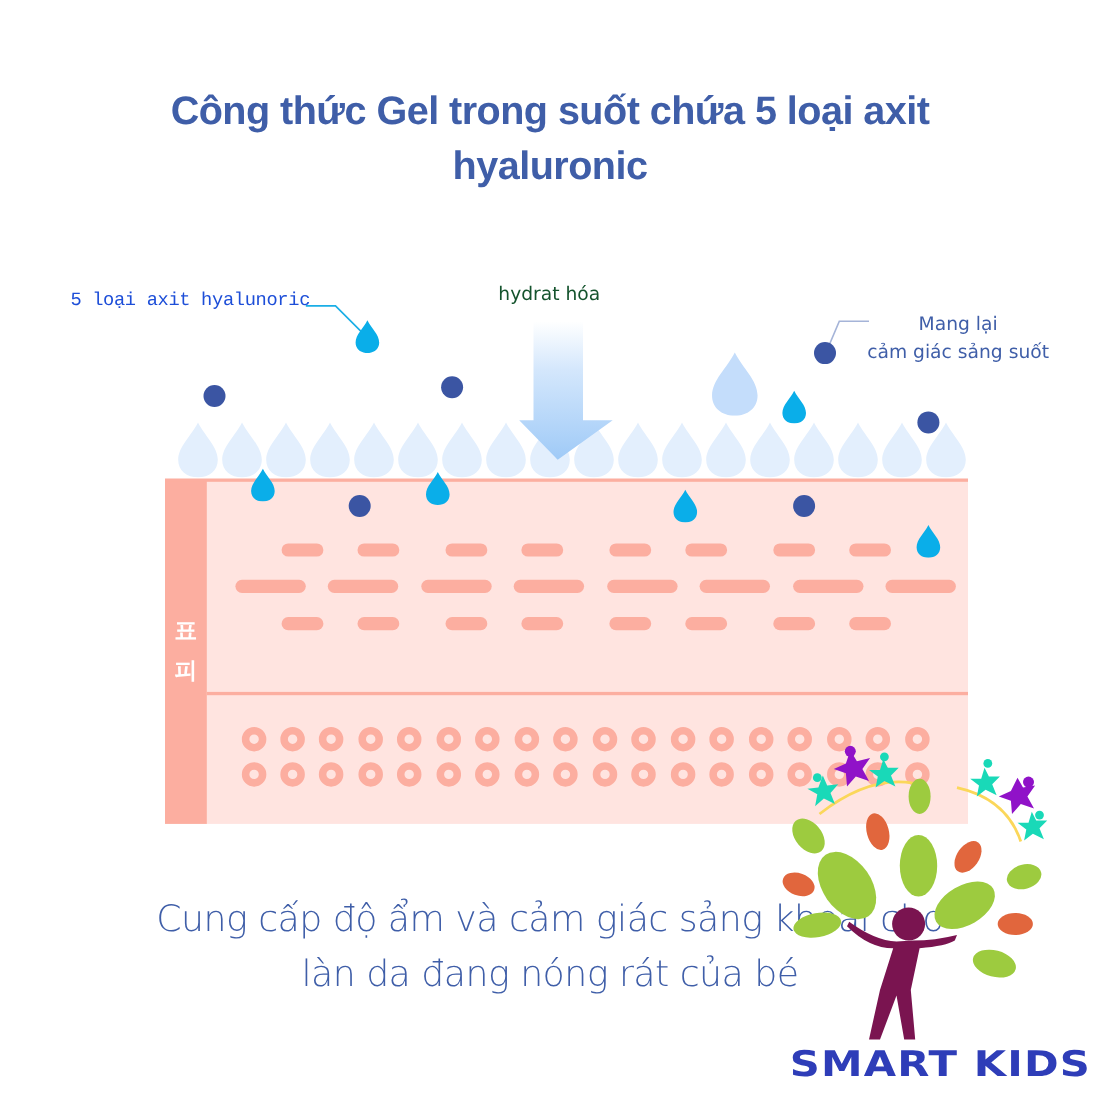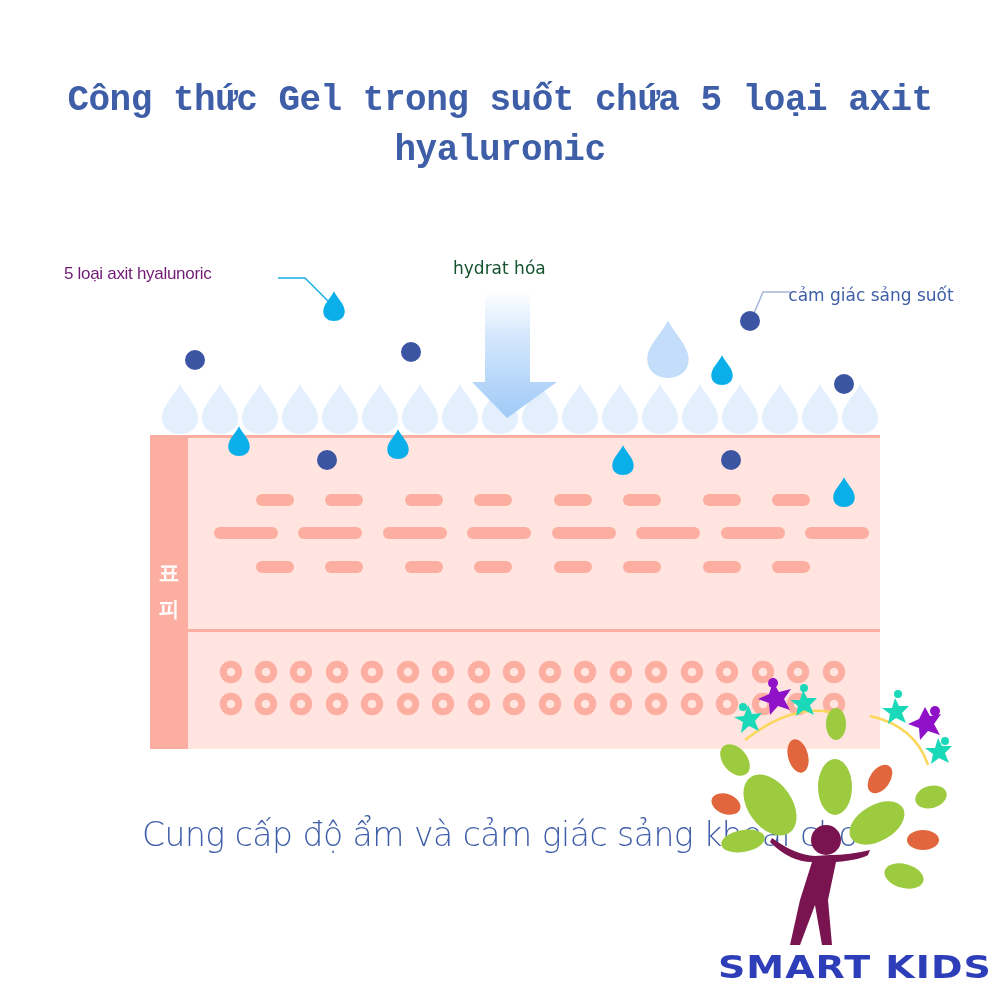--- a/index.html
+++ b/index.html
@@ -1,24 +1,24 @@
 <!DOCTYPE html>
 <html><head>
 <meta charset="utf-8">
 <style>
   html, body { margin: 0; padding: 0; background: #ffffff; }
   body { width: 1000px; height: 1000px; position: relative; overflow: hidden; font-family: "DejaVu Sans", sans-serif; }
   .title {
     position: absolute; left: 0; top: 76px; width: 1000px; text-align: center;
-    color: #3f5ea8; font-family: Liberation Mono, monospace; font-weight: bold;
+    color: #3f5ea8; font-family: Liberation Sans, sans-serif; font-weight: bold;
     font-size: 36px; line-height: 50px; letter-spacing: -0.5px;
   }
   .label-ha {
-    position: absolute; left: 64px; top: 264px; color: #701a75;
-    font-size: 17px; font-family: Liberation Sans, sans-serif; letter-spacing: -0.3px;
+    position: absolute; left: 64px; top: 264px; color: #1d4ed8;
+    font-size: 17px; font-family: Liberation Mono, monospace; letter-spacing: -0.3px;
   }
   .label-hyd {
     position: absolute; left: 453px; top: 258px; color: #14532d;
     font-size: 17px; font-family: "DejaVu Sans", sans-serif;
   }
   .label-fresh {
     position: absolute; left: 766px; top: 283px; width: 210px; text-align: center;
     color: #3f5ea8; font-size: 17px; line-height: 25px; font-family: "DejaVu Sans", sans-serif;
   }
   .bottom-text {
@@ -188,29 +188,31 @@
       <use href="#ring" x="751" y="692" width="24" height="24"></use>
       <use href="#ring" x="786" y="692" width="24" height="24"></use>
       <use href="#ring" x="822" y="692" width="24" height="24"></use>
     </g>
   </g>
 </svg>
 
 <div class="label-ha">5 loại axit hyalunoric</div>
 <div class="label-hyd">hydrat hóa</div>
 <div class="label-fresh">
+  <div>Mang lại</div>
   <div>cảm giác sảng suốt</div>
 </div>
 <div class="korean">
   <div>표</div>
   <div>피</div>
 </div>
 
 <div class="bottom-text">
   <div>Cung cấp độ ẩm và cảm giác sảng khoái cho</div>
+  <div>làn da đang nóng rát của bé</div>
 </div>
 
 <svg class="scene" width="1000" height="1000" viewBox="0 0 1000 1000" style="pointer-events:none">
 
   <path d="M745,740 Q790,705 830,712" fill="none" stroke="#fbd75a" stroke-width="2.5"></path>
   <path d="M870,716 Q915,726 928,765" fill="none" stroke="#fbd75a" stroke-width="2.5"></path>
 
   <g>
     <path d="M773,682 l6,10 12,-3 -7,10 6,11 -12,-4 -8,9 -1,-12 -11,-4 11,-5 z" fill="#9012c8"></path>
     <circle cx="773" cy="683" r="5" fill="#9012c8"></circle>

